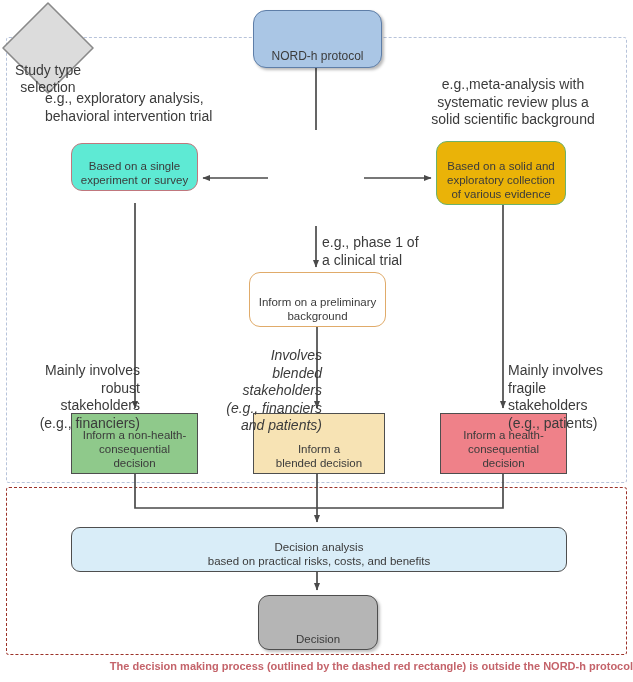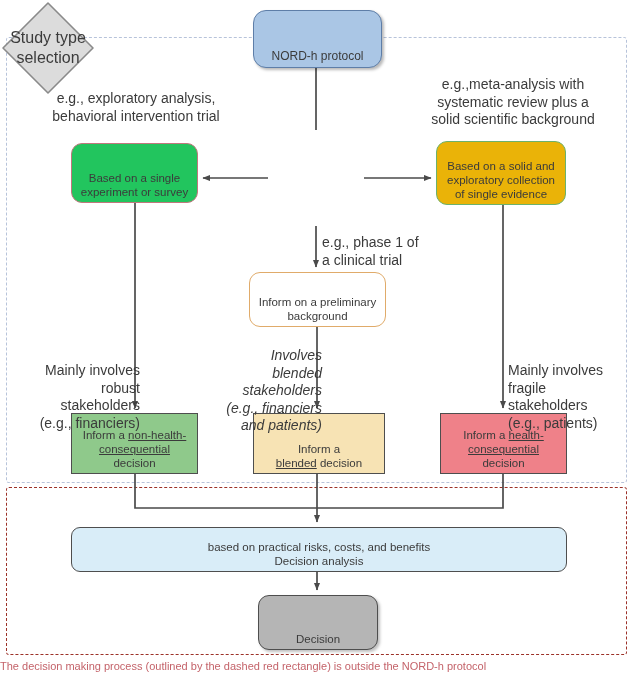--- a/index.html
+++ b/index.html
@@ -54,33 +54,33 @@
     justify-content: center;
     text-align: center;
     line-height: 1.22;
     font-size: 11.5px;
     color: #3b3b3b;
     padding: 3px 6px;
     z-index: 3;
   }
   .node .lbl { display: block; width: 100%; }
   .node .ln  { display: block; }
-  .u { text-decoration: underline; }
+  .u { }
 
   #node-protocol {
     left: 253px; top: 10px; width: 129px; height: 58px;
     background: #aac6e5;
     border: 1.4px solid #5e7ea8;
     border-radius: 13px;
     box-shadow: 2px 2px 3px rgba(0,0,0,0.28);
     font-size: 12px;
   }
   #node-single {
-    left: 71px; top: 143px; width: 127px; height: 60px;
-    background: #22c55e;
+    left: 71px; top: 143px; width: 127px; height: 48px;
+    background: #5eead4;
     border: 1.4px solid #c0777d;
     border-radius: 11px;
   }
   #node-solid {
     left: 436px; top: 141px; width: 130px; height: 64px;
     background: #eab308;
     border: 1.4px solid #6cb26c;
     border-radius: 11px;
   }
   #node-preliminary {
@@ -124,47 +124,48 @@
   #node-studytype {
     left: 268px; top: 130px; width: 96px; height: 96px;
     z-index: 3;
   }
   #node-studytype .diamond-bg {
     position: absolute; left: 0; top: 0; width: 96px; height: 96px;
   }
   #node-studytype .dtext {
     position: absolute;
     left: 0; top: 0; width: 96px; height: 96px;
-    display: flex; align-items: center; justify-content: center;
-    text-align: center; font-size: 16px; line-height: 1.22;
+    display: flex; align-items: flex-end; justify-content: center;
+    text-align: center; font-size: 14px; line-height: 1.22;
     color: #3b3b3b;
   }
   
   .annot {
     position: absolute;
     font-size: 14px;
     line-height: 1.25;
     color: #3b3b3b;
     z-index: 4;
     white-space: pre-line;
   }
-  #ann-left     { left: 45px;  top: 90px;  width: 182px; text-align: center; }
+  #ann-left     { left: 45px;  top: 90px;  width: 182px; }
   #ann-right    { left: 418px; top: 76px;  width: 190px; text-align: center; }
   #ann-center   { left: 322px; top: 234px; width: 110px; text-align: left; }
   #ann-robust   { left: 38px;  top: 362px; width: 102px; text-align: right; }
   #ann-blended  { left: 222px; top: 347px; width: 100px; text-align: right; font-style: italic; }
   #ann-fragile  { left: 508px; top: 362px; width: 112px; text-align: left; }
 
   #caption {
     position: absolute;
     left: 0; top: 660px; width: 633px;
-    text-align: left;
+    text-align: right;
     font-size: 11px;
     color: #c4636a;
     z-index: 5;
+    font-weight: bold;
   }
 </style>
 </head>
 <body>
 
 <div id="stage">
 
   <div class="region" id="nordh-region"></div>
   <div class="region" id="decision-region"></div>
 
@@ -217,21 +218,21 @@
     <span class="lbl">
       <span class="ln">Based on a single</span>
       <span class="ln">experiment or survey</span>
     </span>
   </div>
 
   <div class="node" id="node-solid">
     <span class="lbl">
       <span class="ln">Based on a solid and</span>
       <span class="ln">exploratory collection</span>
-      <span class="ln">of single evidence</span>
+      <span class="ln">of various evidence</span>
     </span>
   </div>
 
   <div class="node" id="node-preliminary">
     <span class="lbl">
       <span class="ln">Inform on a preliminary</span>
       <span class="ln">background</span>
     </span>
   </div>
 
@@ -253,22 +254,22 @@
   <div class="node" id="node-health">
     <span class="lbl">
       <span class="ln"><span>Inform a </span><span class="u">health-</span></span>
       <span class="ln u">consequential</span>
       <span class="ln">decision</span>
     </span>
   </div>
 
   <div class="node" id="node-analysis">
     <span class="lbl">
+      <span class="ln">Decision analysis</span>
       <span class="ln">based on practical risks, costs, and benefits</span>
-      <span class="ln">Decision analysis</span>
     </span>
   </div>
 
   <div class="node" id="node-decision">
     <span class="lbl">Decision</span>
   </div>
 
   <div class="annot" id="ann-left">e.g., exploratory analysis,
 behavioral intervention trial</div>
   <div class="annot" id="ann-right">e.g.,meta-analysis with

